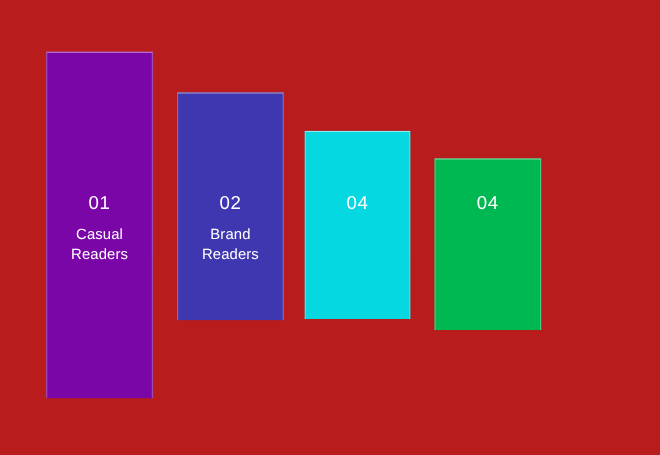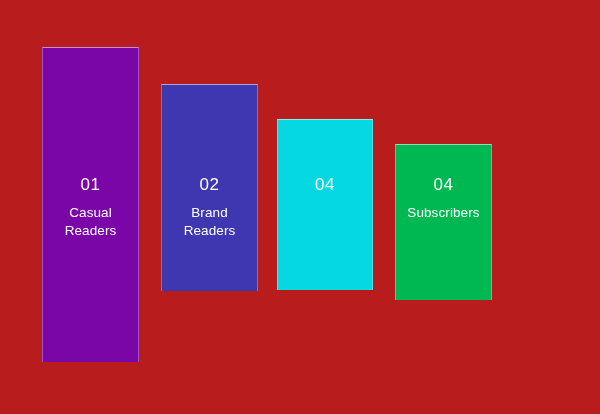--- a/index.html
+++ b/index.html
@@ -98,19 +98,16 @@
       <div class="stage-bar" style="left: 277px; top: 119px; width: 96px; height: 171px; background: rgb(5, 216, 224);">
         <div class="stage-text" style="top: 55px;">
           <span class="stage-number">04</span>
           <span class="stage-label">
           </span>
         </div>
       </div>
       <div class="stage-bar" style="left: 395px; top: 144px; width: 97px; height: 156px; background: rgb(0, 184, 81);">
         <div class="stage-text" style="top: 30px;">
           <span class="stage-number">04</span>
-          <span class="stage-label">
-            <span class="label-line">Subscribers</span>
-          </span>
         </div>
       </div>
     </div>
 </div>
 
 </body></html>

